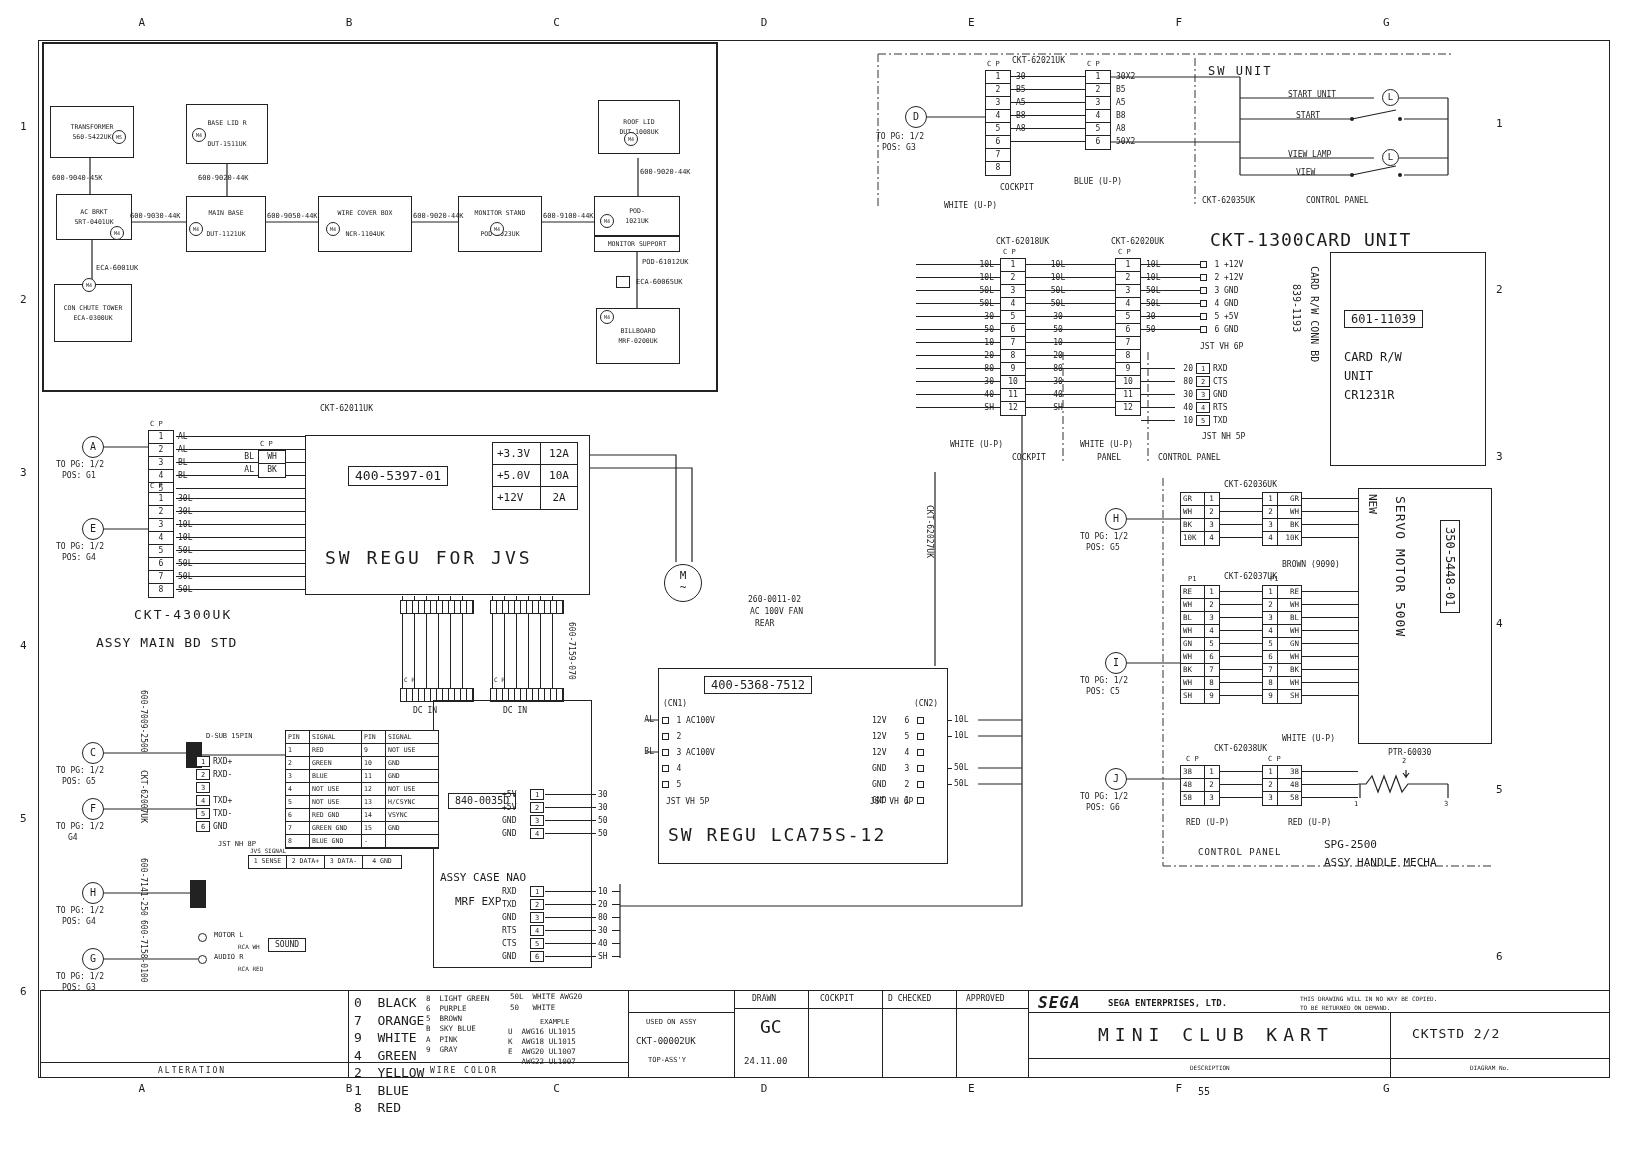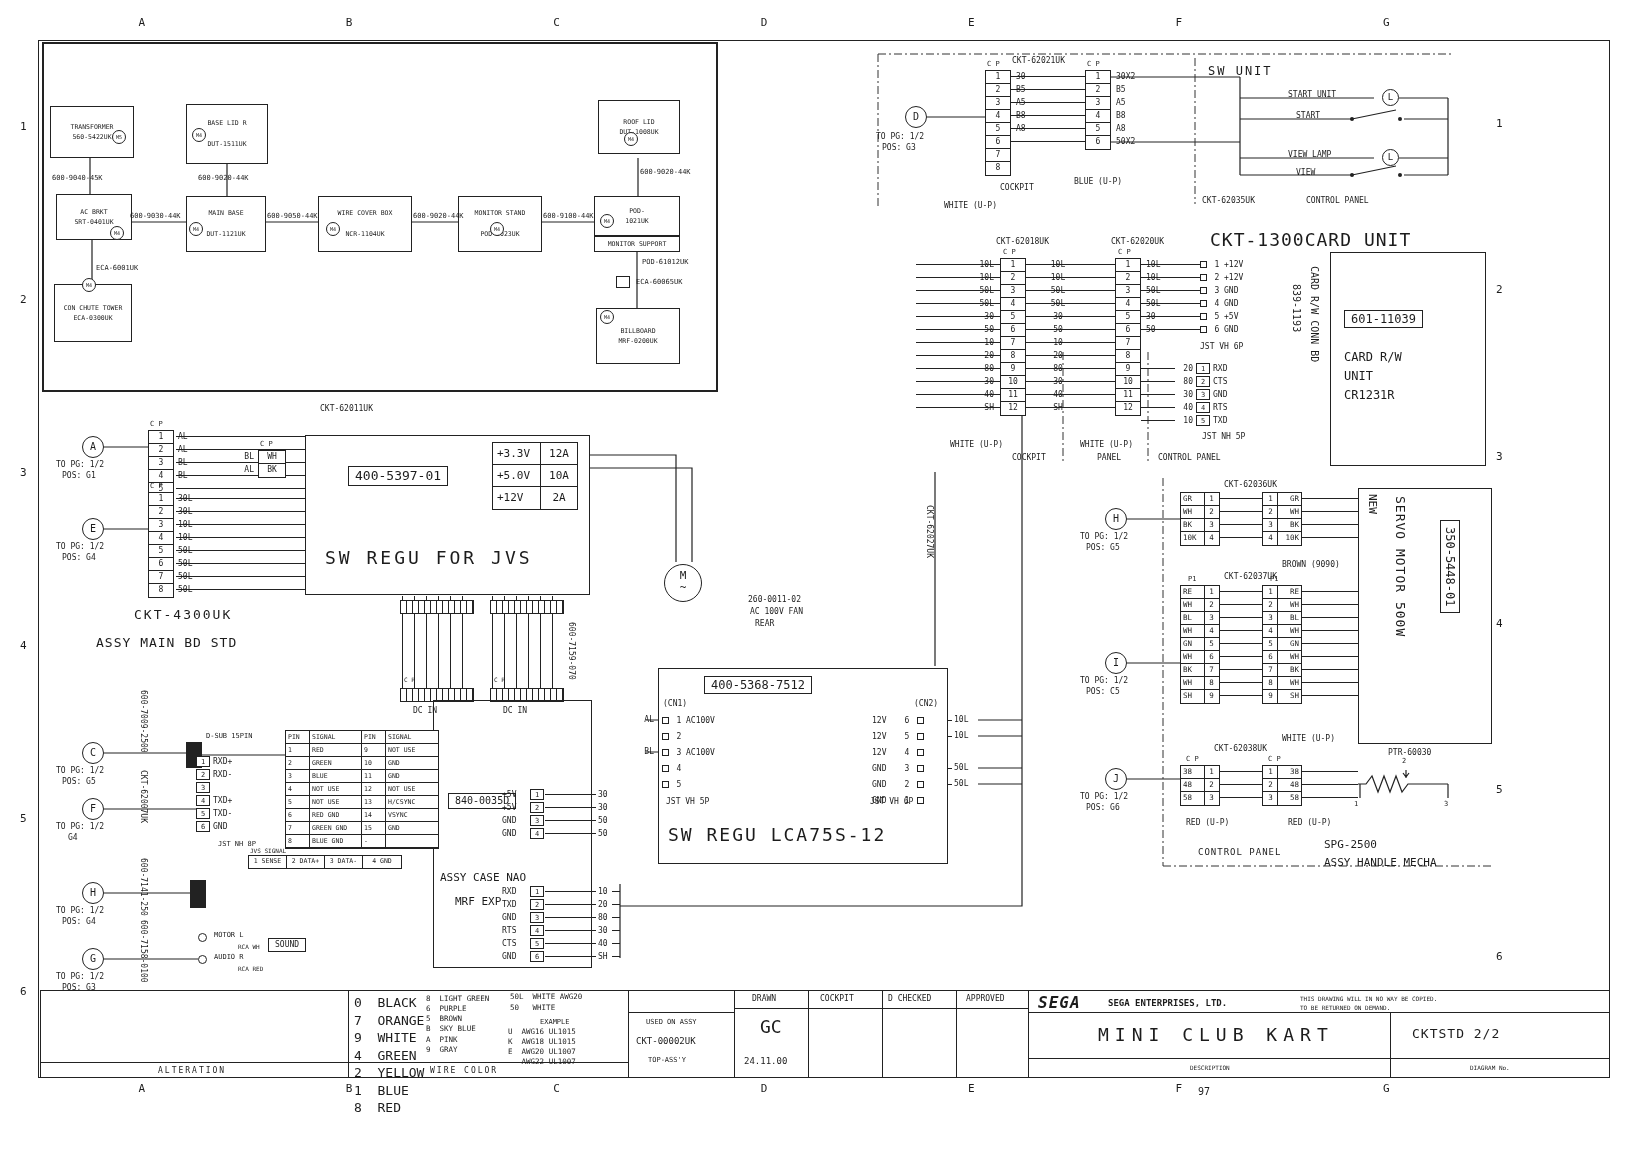--- a/index.html
+++ b/index.html
@@ -164,21 +164,21 @@
     </div>
   <div class="rowcol" style="left:1496px;top:40px;height:1000px">
 
   <span>1</span>
       <span>2</span>
       <span>3</span>
       <span>4</span>
       <span>5</span>
       <span>6</span>
     </div>
-  <div class="lb t10" style="left:1198px;top:1086px">97</div>
+  <div class="lb t10" style="left:1198px;top:1086px">55</div>
 
   <div class="box2" style="left:42px;top:42px;width:676px;height:350px"></div>
   <div class="ebx" style="left:50px;top:106px;width:84px;height:52px">TRANSFORMER
 560-5422UK</div>
   <div class="mc" style="left:112px;top:130px">M5</div>
   <div class="lb t7" style="left:52px;top:174px">600-9040-45K</div>
   <div class="ebx" style="left:56px;top:194px;width:76px;height:46px">AC BRKT
 SRT-0401UK</div>
   <div class="mc" style="left:110px;top:226px">M4</div>
   <div class="ebx" style="left:186px;top:104px;width:82px;height:60px">BASE LID R

